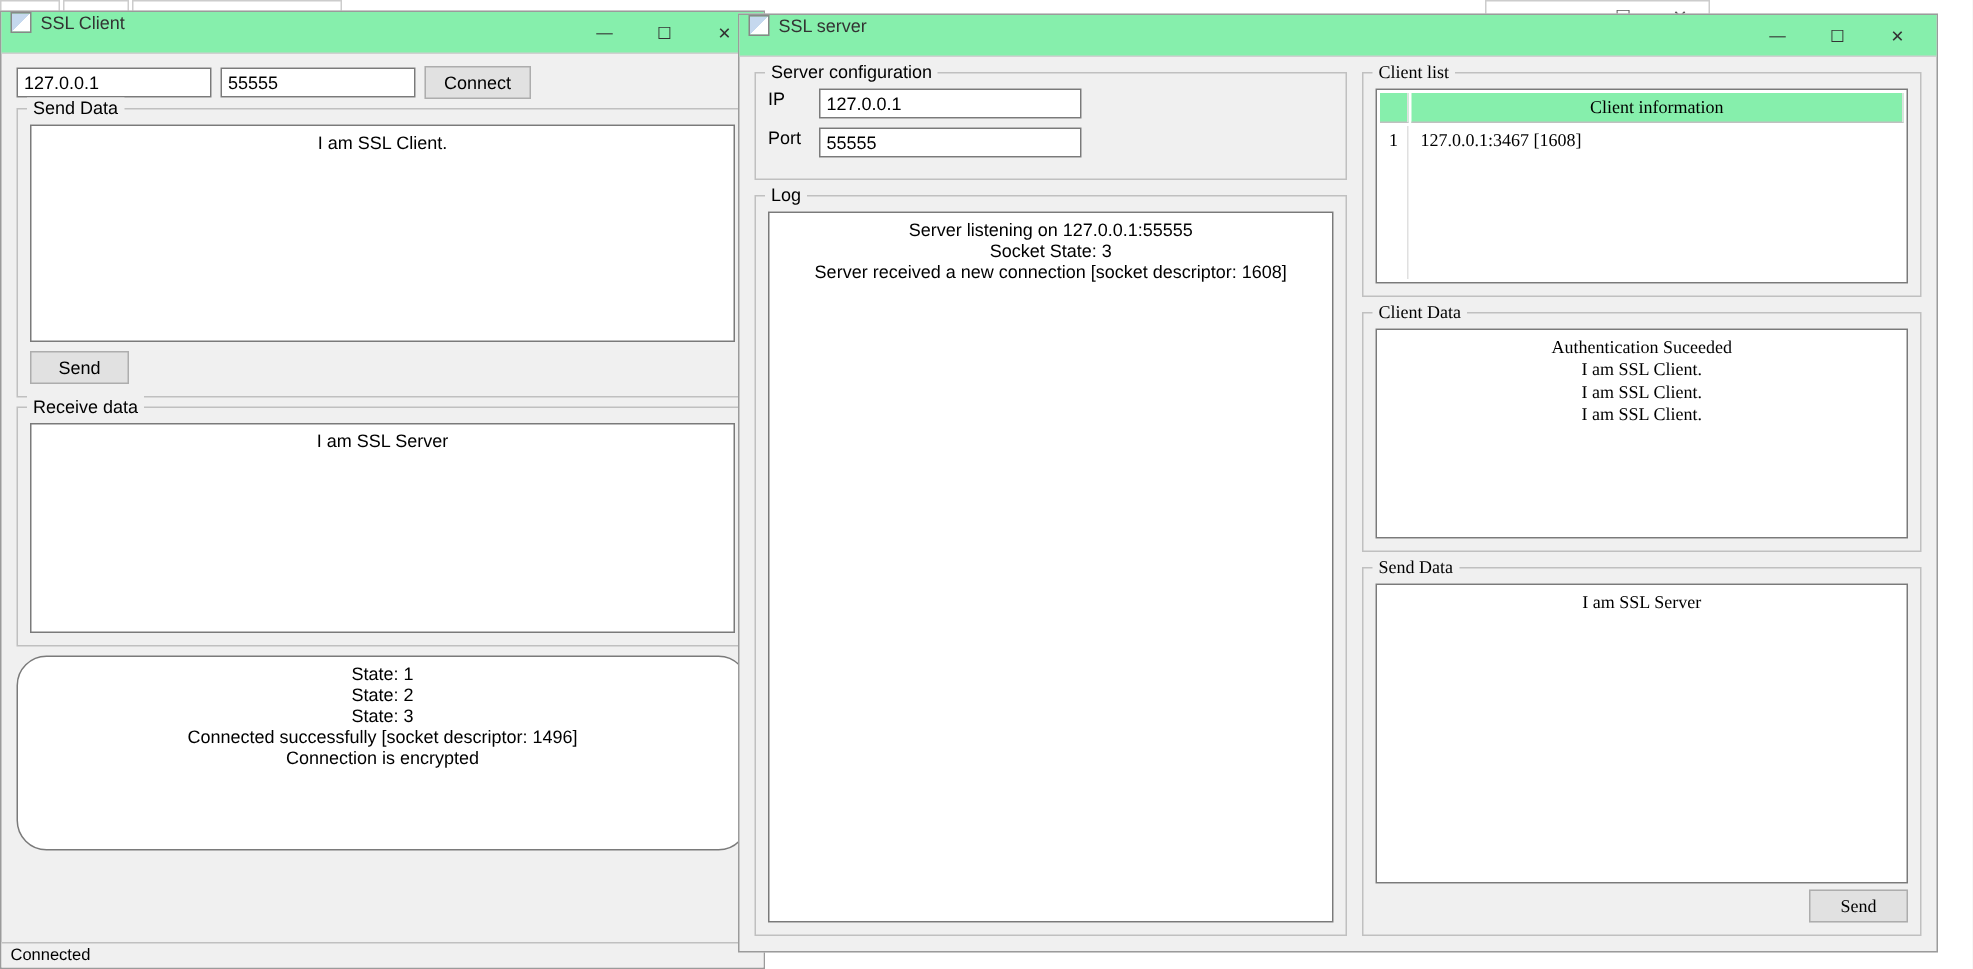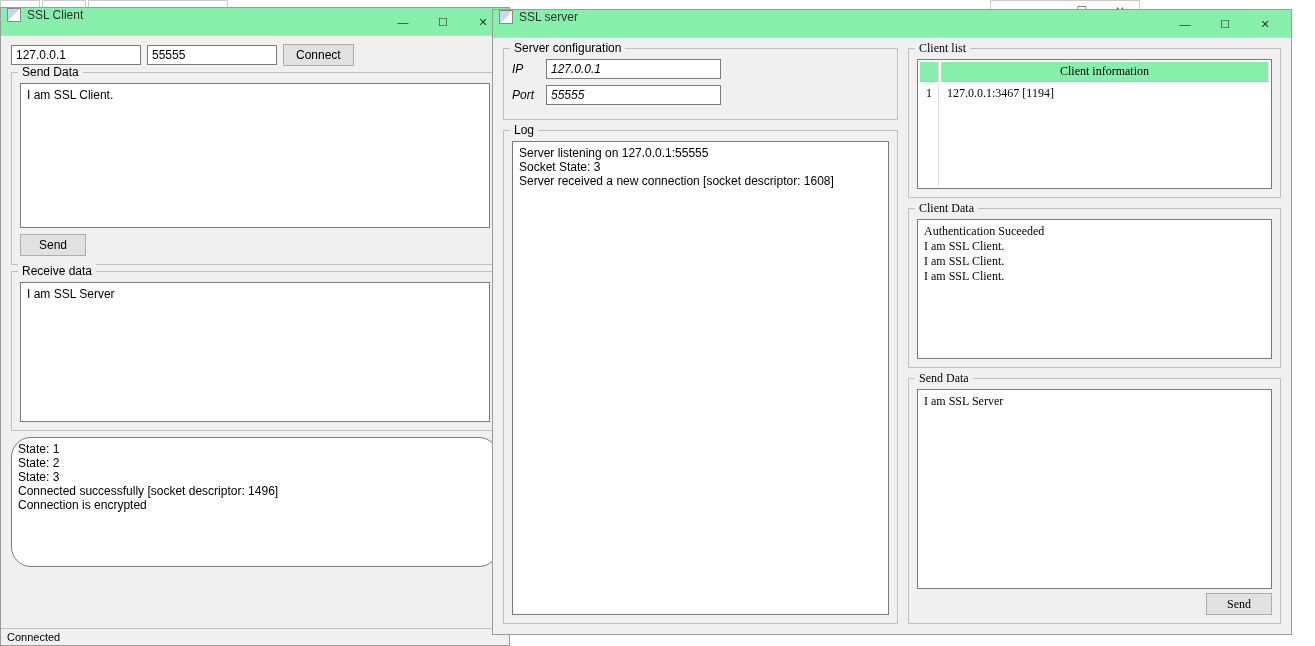--- a/index.html
+++ b/index.html
@@ -96,20 +96,21 @@
 
   .textarea {
     width: 100%;
     background: #fff;
     border: 1px solid #7a7a7a;
     padding: 4px 6px;
     font: inherit;
     white-space: pre-wrap;
     overflow: auto;
     resize: none;
+    text-align: center;
   }
 
   
   #client-window { left: 0; top: 7px; width: 510px; height: 639px; }
   #client-window .conn-row input.host { width: 130px; }
   #client-window .conn-row input.port { width: 130px; }
   #client-window .send-area { height: 145px; }
   #client-window .recv-area { height: 140px; }
   #client-window .log-area  { height: 130px; border-radius: 20px; }
   #client-window .status-bar {
@@ -118,21 +119,21 @@
     background:#f0f0f0;
     font-size:11px;
   }
 
   
   #server-window { left: 492px; top: 9px; width: 800px; height: 626px; }
   #server-window .server-body { flex-direction: row; gap:10px; padding:10px; }
   #server-window .left-col { flex: 0 0 395px; display:flex; flex-direction:column; gap:10px; }
   #server-window .right-col { flex: 1 1 auto; display:flex; flex-direction:column; gap:10px;font-family:Liberation Serif, serif; }
 
-  #server-window .cfg-row { display:flex; align-items:center; gap:6px; margin-bottom:6px;font-style:italic;}
+  #server-window .cfg-row { display:flex; gap:6px; margin-bottom:6px;}
   #server-window .cfg-row label { width: 28px; }
   #server-window .cfg-row input { width: 175px; }
   #server-window .btn-row { display:flex; gap:20px; justify-content:center; margin-top:4px;}
   #server-window .log-box { flex:1 1 auto; display:flex; }
   #server-window .log-box .textarea { flex:1; }
   #server-window .client-list-table {
     width:100%; height:130px; background:#fff; border:1px solid #7a7a7a;
   }
   #server-window .client-list-table th {
     font-weight: normal; border-bottom:1px solid #c0c0c0; border-right:1px solid #e0e0e0;
@@ -243,21 +244,21 @@
         <table class="client-list-table">
           <thead>
             <tr>
               <th style="width:14px;"></th>
               <th>Client information</th>
             </tr>
           </thead>
           <tbody id="client-list-body">
               <tr>
                 <td class="idx">1</td>
-                <td>127.0.0.1:3467 [1194]</td>
+                <td>127.0.0.1:3467 [1608]</td>
               </tr>
             </tbody>
         </table>
       </div>
 
       <div class="groupbox">
         <span class="legend">Client Data</span>
         <div class="textarea client-data-box">Authentication Suceeded
 I am SSL Client.
 I am SSL Client.

